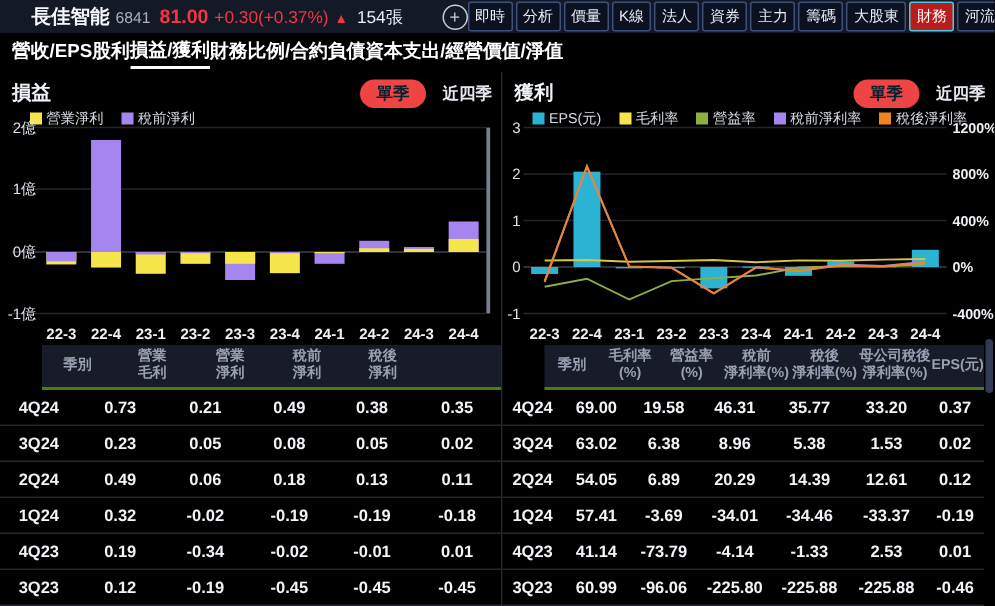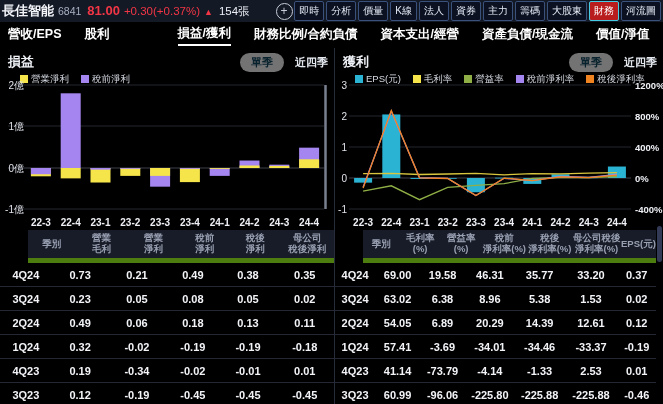--- a/index.html
+++ b/index.html
@@ -1,52 +1,52 @@
 <!DOCTYPE html>
 <html><head>
 <meta charset="utf-8">
 <style>
   html,body{margin:0;padding:0;}
   body{width:663px;height:404px;overflow:hidden;background:#000;position:relative;
        font-family:"Liberation Sans","DejaVu Sans",sans-serif;-webkit-font-smoothing:antialiased;}
   .topbar{position:absolute;left:0;top:0;width:663px;height:22px;background:#141926;
-          display:flex;align-items:center;padding:0 2px;box-sizing:border-box;}
+          display:flex;align-items:center;padding:0 21px;box-sizing:border-box;}
   .stock{display:flex;align-items:baseline;gap:4px;white-space:nowrap;}
   .s-name{font-size:13px;font-weight:bold;color:#f4f6fa;}
   .s-code{font-size:10.5px;color:#a9b1c2;}
   .s-price{font-size:13px;font-weight:bold;color:#f23645;margin-left:2px;}
   .s-chg{font-size:11.5px;color:#f23645;}
   .s-arr{font-size:9px;color:#f23645;}
   .s-vol{font-size:11.5px;color:#eceff5;margin-left:2px;}
   .plus{margin-left:26px;width:15px;height:15px;border:1px solid #c7ccd8;border-radius:50%;
         color:#c7ccd8;font-size:12px;line-height:14px;text-align:center;flex:0 0 auto;cursor:pointer;}
   .menu{display:flex;gap:2px;margin-left:auto;}
   .tab{padding:2px 4px;background:#0b1120;border:1px solid #3a517c;border-radius:2px;
        font-size:10px;color:#e6ecf7;white-space:nowrap;cursor:pointer;}
   .tab.active{background:#b91c1c;border-color:#45cce4;color:#fff;}
   .nav2{position:absolute;left:0;top:22px;width:663px;height:26px;background:#000;
-        display:flex;align-items:center;gap:23px;padding-left:8px;box-sizing:border-box;}
+        display:flex;align-items:center;padding-left:8px;box-sizing:border-box;}
   .nav2 .n2{font-size:12.5px;font-weight:bold;color:#fff;white-space:nowrap;cursor:pointer;padding:1px 0 2px;}
-  .nav2 .n2.active{border-bottom:2px solid #fff;margin-left:45px;}
+  .nav2 .n2.active{border-bottom:2px solid #fff;}
   .panel{position:absolute;top:48px;height:356px;background:#000;}
   #panelL{left:0;width:334px;}
   #panelR{left:335px;width:328px;}
   .divider{position:absolute;left:334px;top:48px;width:1px;height:356px;background:#272c3a;}
   .p-head{position:absolute;left:8px;right:6px;top:4px;height:20px;display:flex;align-items:center;}
   .p-title{font-size:13px;font-weight:bold;color:#eef1f6;}
-  .pill{margin-left:auto;padding:2px 11px;border-radius:11px;background:#737373;color:#08222d;
+  .pill{margin-left:auto;padding:2px 11px;border-radius:11px;background:#ef4444;color:#08222d;
         font-size:11px;font-weight:bold;cursor:pointer;}
   .plainbtn{margin-left:11px;font-size:11px;font-weight:bold;color:#e4e8ef;cursor:pointer;}
   .legend{position:absolute;left:20px;top:25px;height:12px;display:flex;gap:12px;align-items:center;}
   .legend .li{display:flex;align-items:center;gap:3px;font-size:9.5px;color:#d6dae3;white-space:nowrap;}
   .legend .sw{width:8px;height:8px;display:inline-block;}
   .chart{position:absolute;left:0;top:32px;}
   .tbl{position:absolute;left:0;right:0;top:182px;}
   #panelR .tbl{right:7px;}
-  .thead{display:grid;height:28px;background:#181c28;align-items:center;border-bottom:5px solid #4d7c0f;margin-left:28px;}
+  .thead{display:grid;height:28px;background:#181c28;align-items:center;border-bottom:2px solid #4d7c0f;margin-left:28px;}
   .th{font-size:9.5px;color:#99a0b2;text-align:center;line-height:1.15;font-weight:bold;}
   .trow{display:grid;height:23px;align-items:center;border-bottom:1px solid #242834;}
   .td{font-size:11px;color:#f3f4f8;text-align:center;font-weight:600;white-space:nowrap;}
   .td.q{font-weight:bold;}
   .vscroll{position:absolute;right:1px;top:226px;width:5px;height:36px;background:#323a56;border-radius:3px;}
   svg text{font-family:"Liberation Sans","DejaVu Sans",sans-serif;}
 </style>
 </head>
 <body>
 
@@ -74,21 +74,20 @@
       <span class="tab">河流圖</span>
     </nav>
 </div>
 
 <nav class="nav2" id="nav2">
     <span class="n2">營收/EPS</span>
     <span class="n2">股利</span>
     <span class="n2 active">損益/獲利</span>
     <span class="n2">財務比例/合約負債</span>
     <span class="n2">資本支出/經營</span>
-    <span class="n2">資產負債/現金流</span>
     <span class="n2">價值/淨值</span>
   </nav>
 
 <section class="panel" id="panelL">
   <div class="p-head">
     <span class="p-title">損益</span>
     <span class="pill">單季</span>
     <span class="plainbtn">近四季</span>
   </div>
   <div class="legend" id="legendL">
@@ -156,24 +155,20 @@
           <span style="display: block;">淨利</span>
         </div>
         <div class="th">
           <span style="display: block;">稅前</span>
           <span style="display: block;">淨利</span>
         </div>
         <div class="th">
           <span style="display: block;">稅後</span>
           <span style="display: block;">淨利</span>
         </div>
-        <div class="th">
-          <span style="display: block;">母公司</span>
-          <span style="display: block;">稅後淨利</span>
-        </div>
       </div>
       <div class="trow" style="grid-template-columns: 15.5% 17% 17% 16.5% 16.5% 17.5%;">
         <div class="td q">4Q24</div>
         <div class="td">0.73</div>
         <div class="td">0.21</div>
         <div class="td">0.49</div>
         <div class="td">0.38</div>
         <div class="td">0.35</div>
       </div>
       <div class="trow" style="grid-template-columns: 15.5% 17% 17% 16.5% 16.5% 17.5%;">

